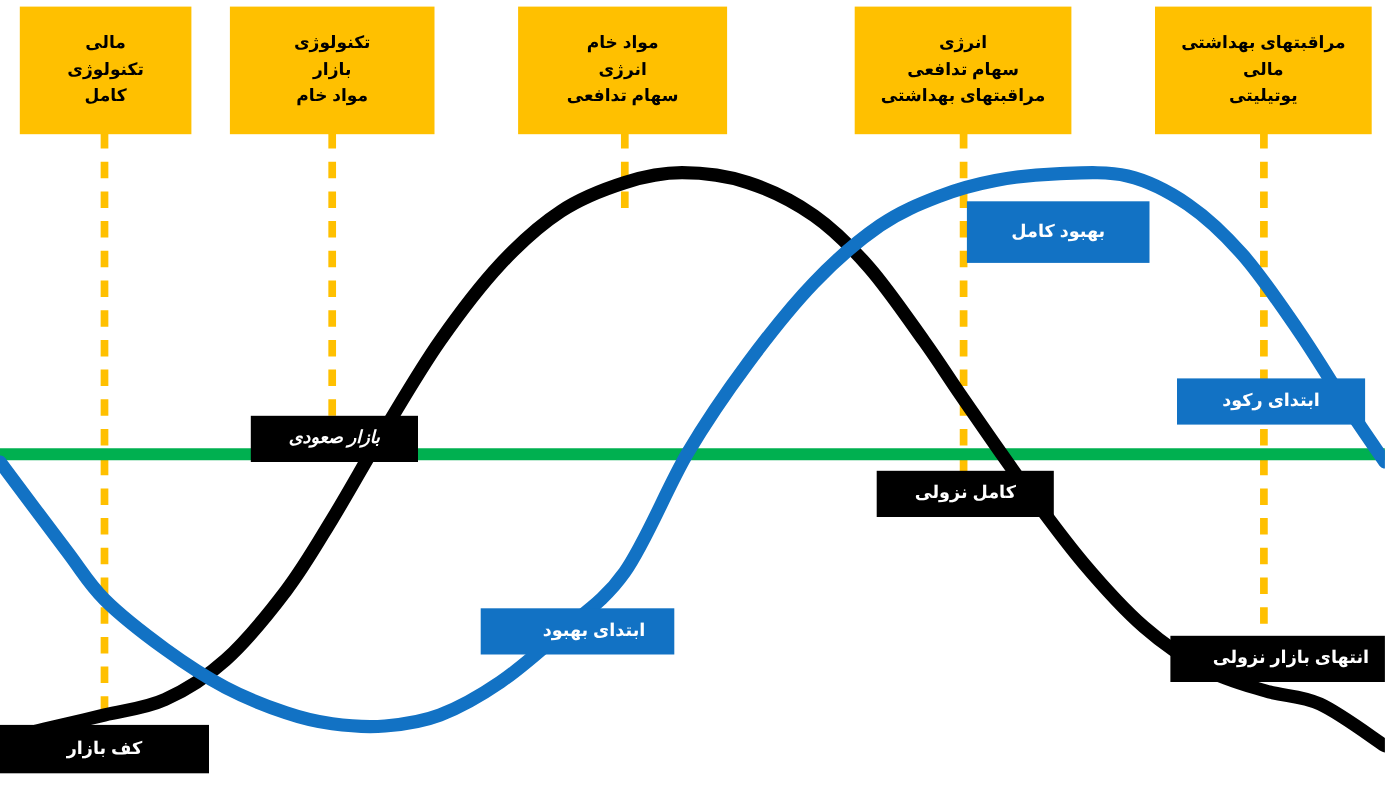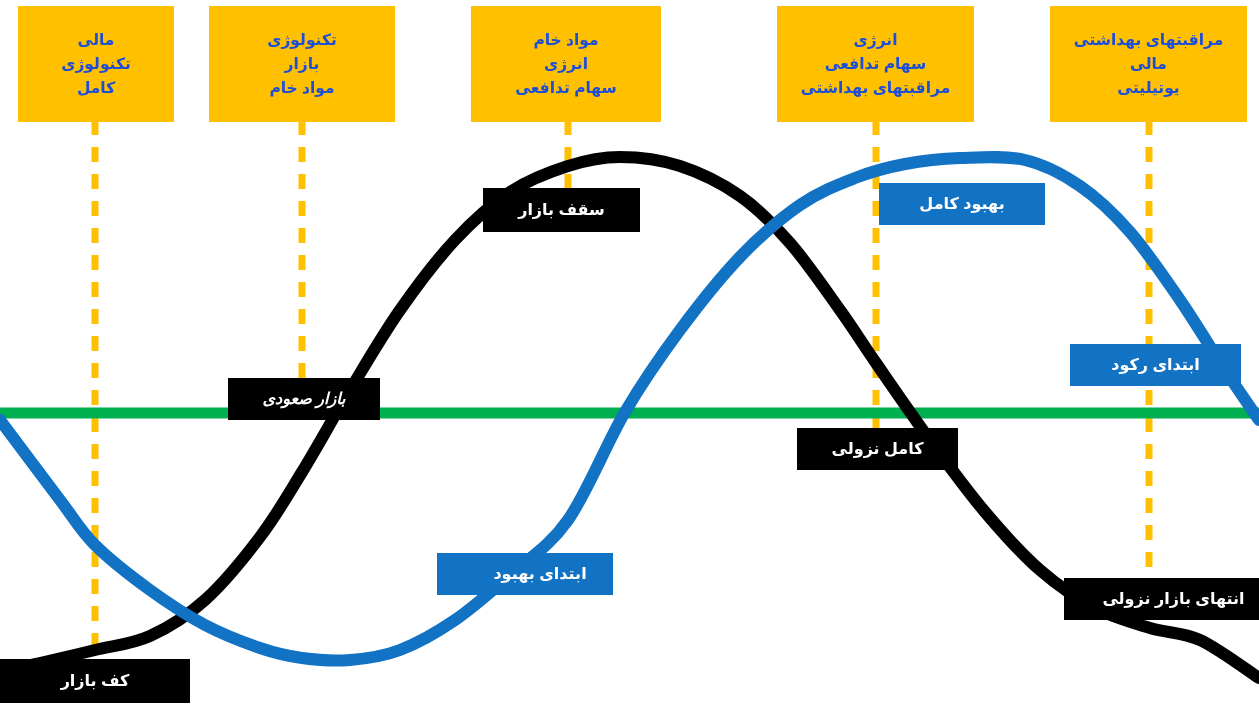--- a/index.html
+++ b/index.html
@@ -10,21 +10,21 @@
     font-family:"Liberation Sans","DejaVu Sans",sans-serif;
     overflow:hidden;
   }
   #stage{position:relative;width:1259px;height:716px;overflow:hidden;}
   #chart-svg{position:absolute;left:0;top:0;width:1259px;height:716px;}
 
   
   .sector-box{
     position:absolute;
     background:#FFC000;
-    color:#1d4ed8;
+    color:#000000;
     font-weight:bold;
     font-size:15.5px;
     line-height:1.55;
     text-align:center;
     direction:rtl;
     display:flex;
     flex-direction:column;
     justify-content:center;
     align-items:center;
     box-sizing:border-box;
@@ -94,30 +94,29 @@
     <span>سهام تدافعی</span>
     <span>مراقبتهای بهداشتی</span>
   </div>
 
   <div class="sector-box" style="left:1050px;top:6px;width:197px;height:116px;">
     <span>مراقبتهای بهداشتی</span>
     <span>مالی</span>
     <span>یوتیلیتی</span>
   </div>
 
-  <div class="tag black" style="left:483px;top:188px;width:157px;height:44px;">سقف بازار</div>
 
   <div class="tag black" style="left:228px;top:378px;width:152px;height:42px;font-style:italic;">بازار صعودی</div>
 
   <div class="tag black" style="left:797px;top:428px;width:161px;height:42px;">کامل نزولی</div>
 
   <div class="tag black" style="left:1064px;top:578px;width:219px;height:42px;">انتهای بازار نزولی</div>
 
   <div class="tag black" style="left:0px;top:659px;width:190px;height:44px;">کف بازار</div>
 
-  <div class="tag blue" style="left:879px;top:183px;width:166px;height:42px;">بهبود کامل</div>
+  <div class="tag blue" style="left:879px;top:183px;width:166px;height:56px;">بهبود کامل</div>
 
   <div class="tag blue" style="left:437px;top:553px;width:176px;height:42px;padding-left:40px;">ابتدای بهبود</div>
 
   <div class="tag blue" style="left:1070px;top:312px;width:171px;height:42px;margin-top:32px;">ابتدای رکود</div>
 
 
 </div>
 
 </body></html>

